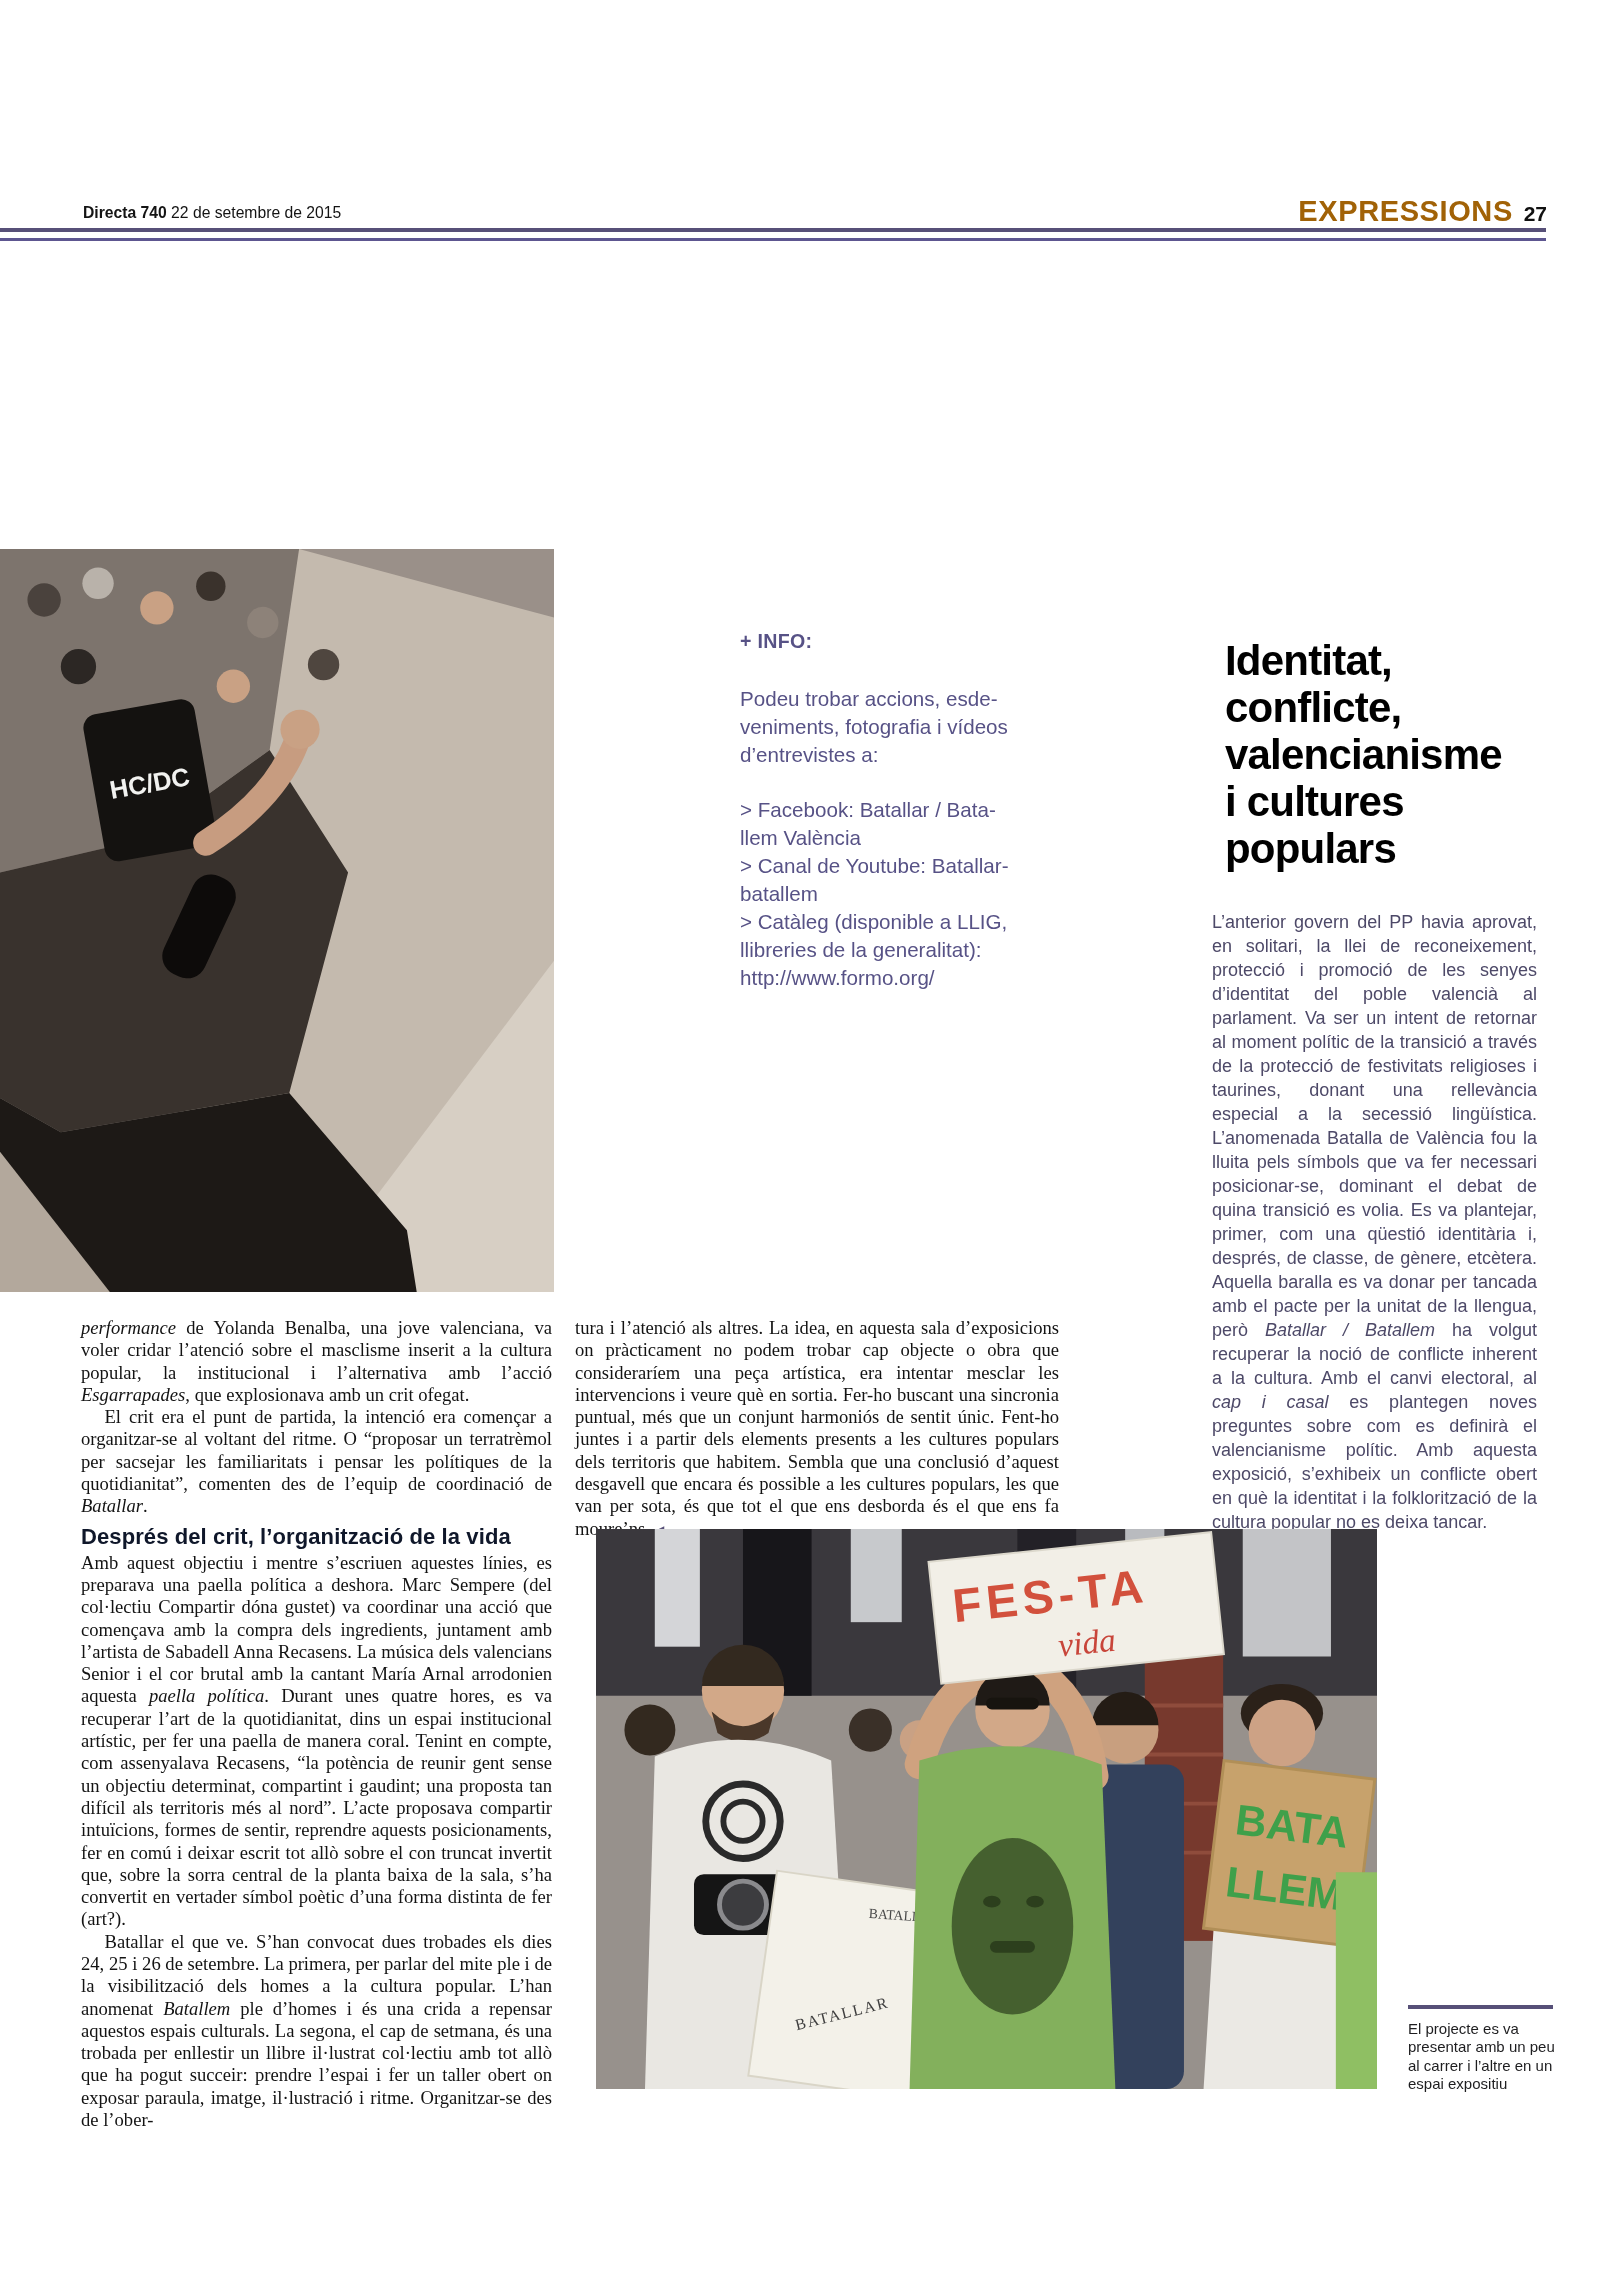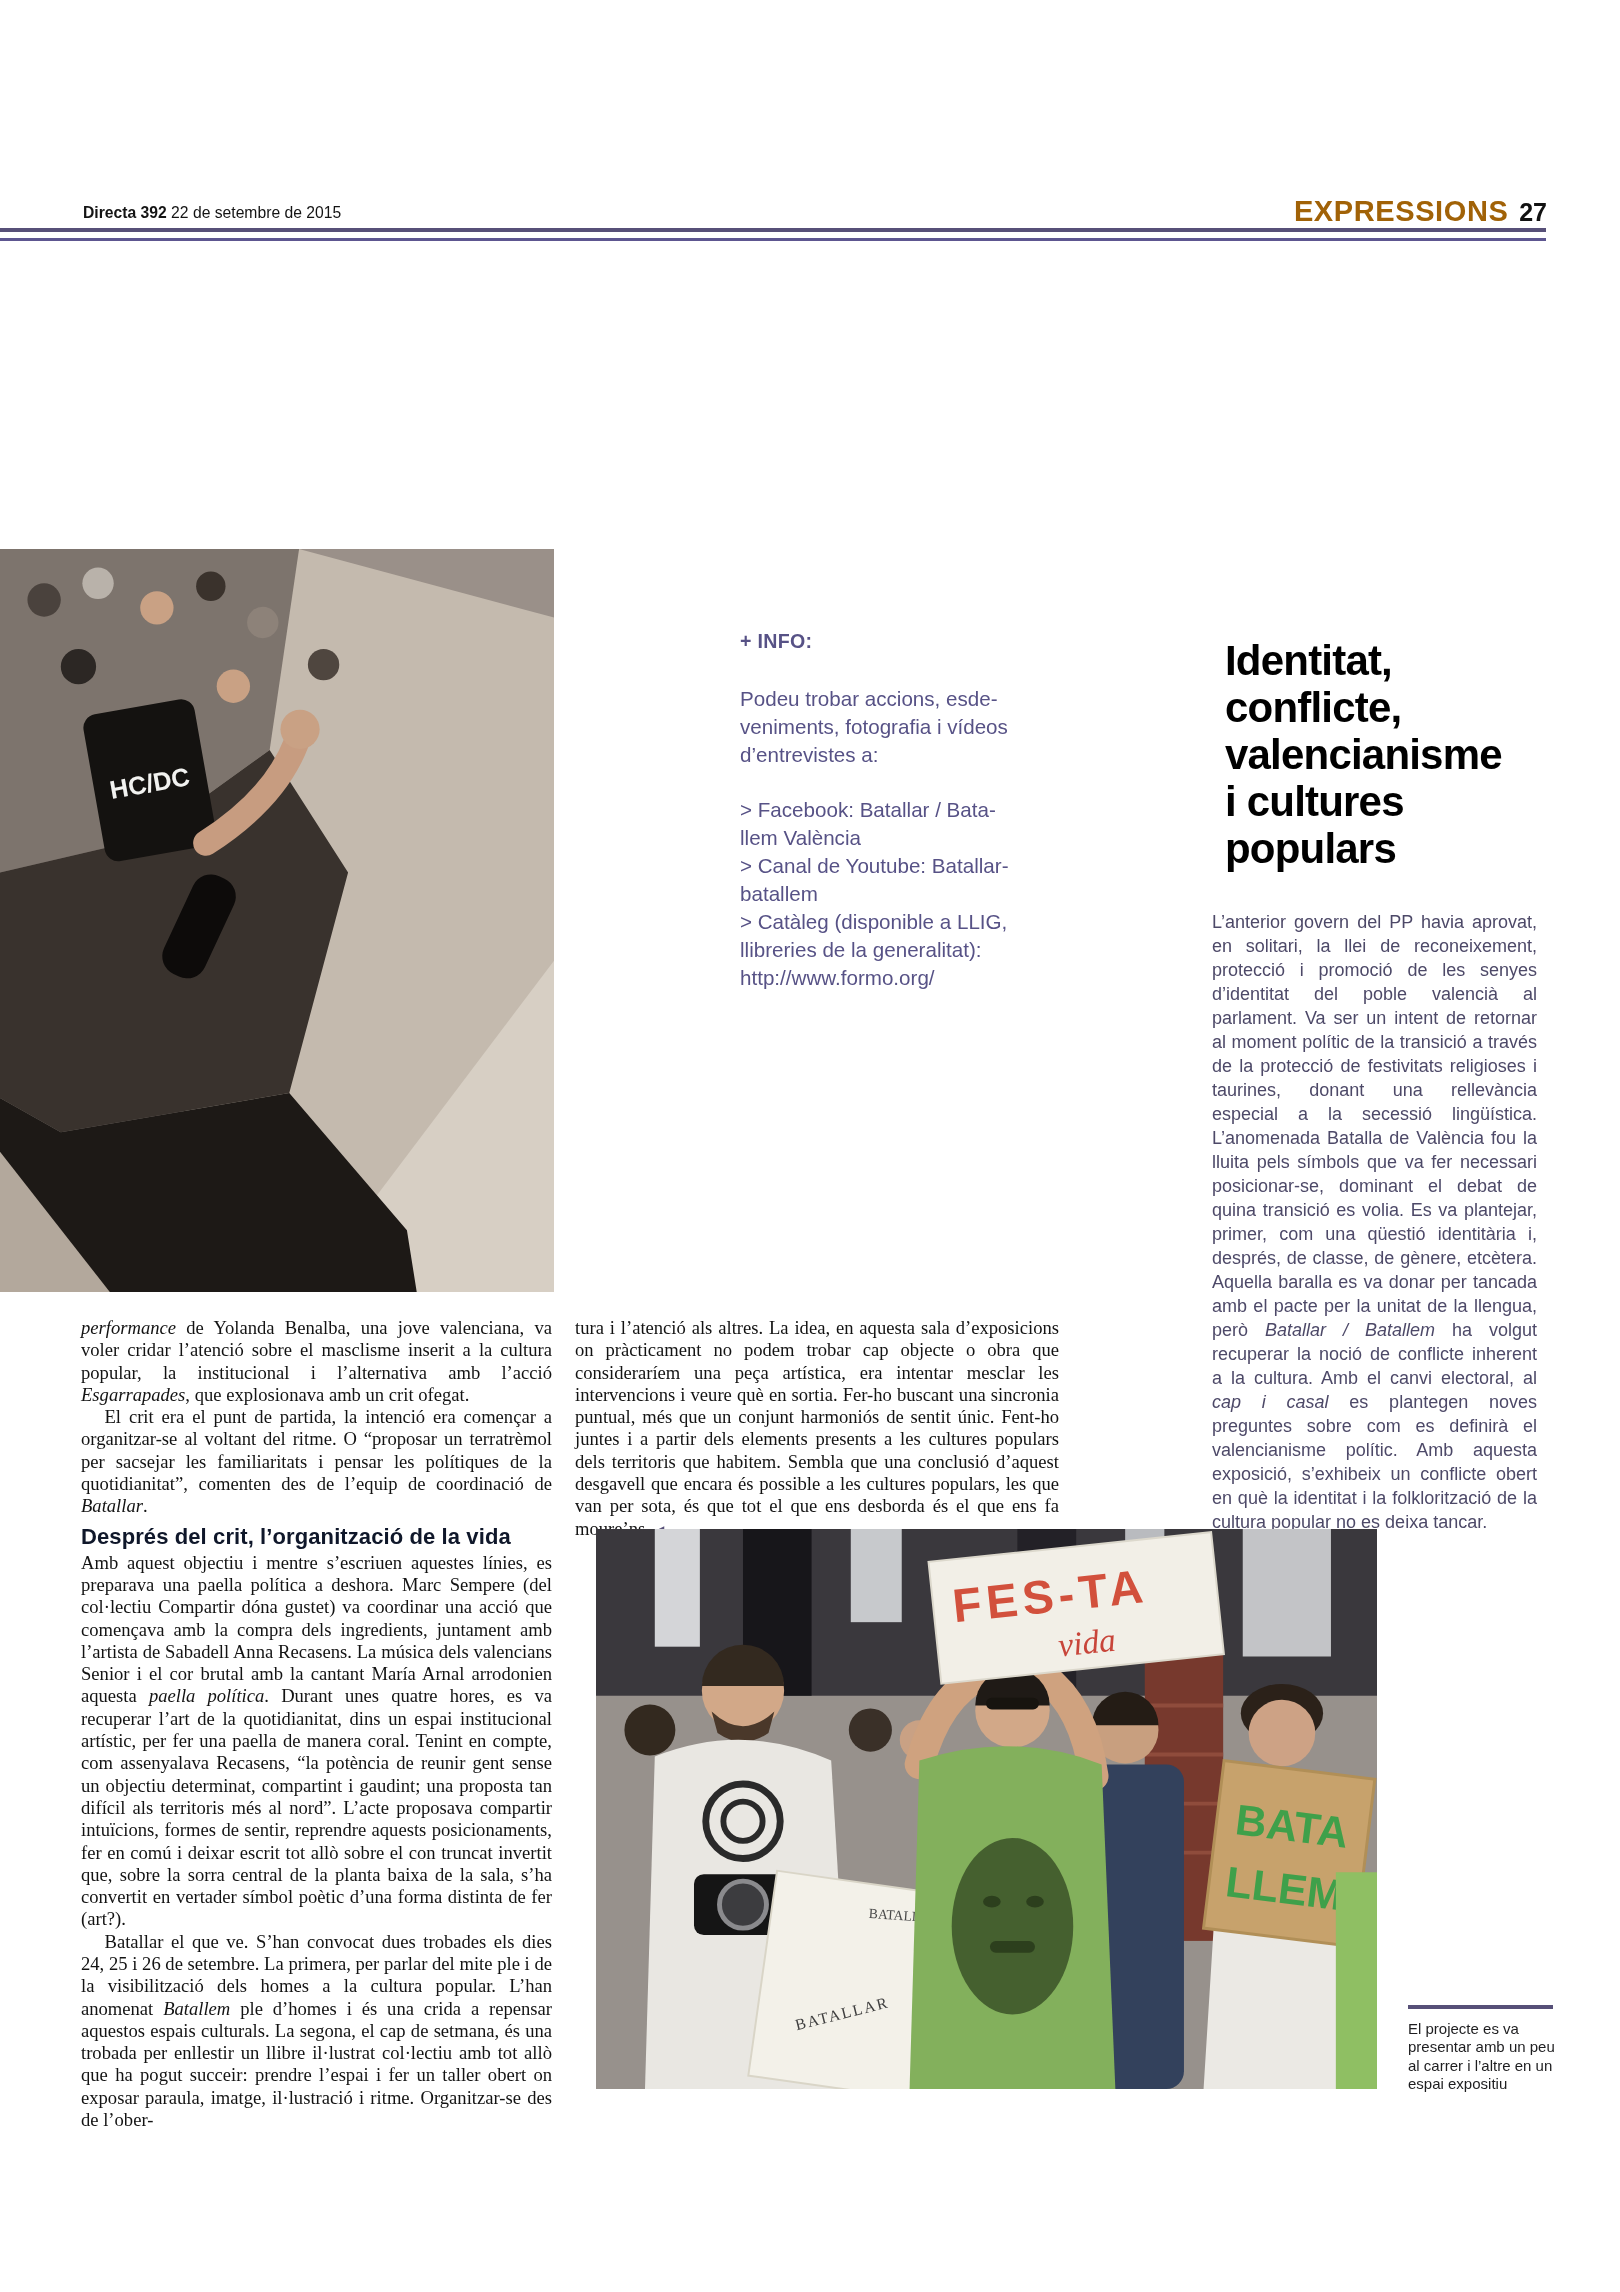--- a/index.html
+++ b/index.html
@@ -4,21 +4,21 @@
 <style>
   html,body{margin:0;padding:0;background:#e8e8e8;}
   .page{position:relative;width:1620px;height:2293px;background:#ffffff;overflow:hidden;
         font-family:"Liberation Sans",sans-serif;margin:0 auto;}
 
   
   .mh-left{position:absolute;left:83px;top:204px;font-size:15.7px;color:#141414;}
   .mh-brand{font-weight:bold;}
   .mh-right{position:absolute;right:73px;top:195px;display:flex;align-items:baseline;gap:10.8px;}
   .mh-section{font-weight:bold;font-size:29px;letter-spacing:0.6px;color:#a16207;}
-  .mh-pagenum{font-weight:bold;font-size:25px;color:#111;}
+  .mh-pagenum{font-weight:bold;font-size:21px;color:#111;}
   .rule{position:absolute;left:0;width:1546px;}
   .rule-1{top:228px;height:3.9px;background:#575078;}
   .rule-2{top:238px;height:2.9px;background:#5d5690;}
 
   
   figure{margin:0;}
   .photo{position:absolute;overflow:hidden;}
   .photo-left{left:0;top:549px;width:554px;height:743px;}
   .photo-bottom{left:596px;top:1529px;width:781px;height:560px;}
 
@@ -56,21 +56,21 @@
           font-weight:bold;color:#0f172a;letter-spacing:0.1px;}
   .marker{color:#575078;font-size:13.7px;padding-left:3.9px;}
 </style>
 </head>
 <body>
 
 <div class="page">
 
   <header>
     <div class="mh-left">
-      <span class="mh-brand">Directa 392</span>
+      <span class="mh-brand">Directa 740</span>
       <span class="mh-date">22 de setembre de 2015</span>
     </div>
     <div class="mh-right">
       <span class="mh-section">EXPRESSIONS</span>
       <span class="mh-pagenum">27</span>
     </div>
     <div class="rule rule-1"></div>
     <div class="rule rule-2"></div>
   </header>
 

